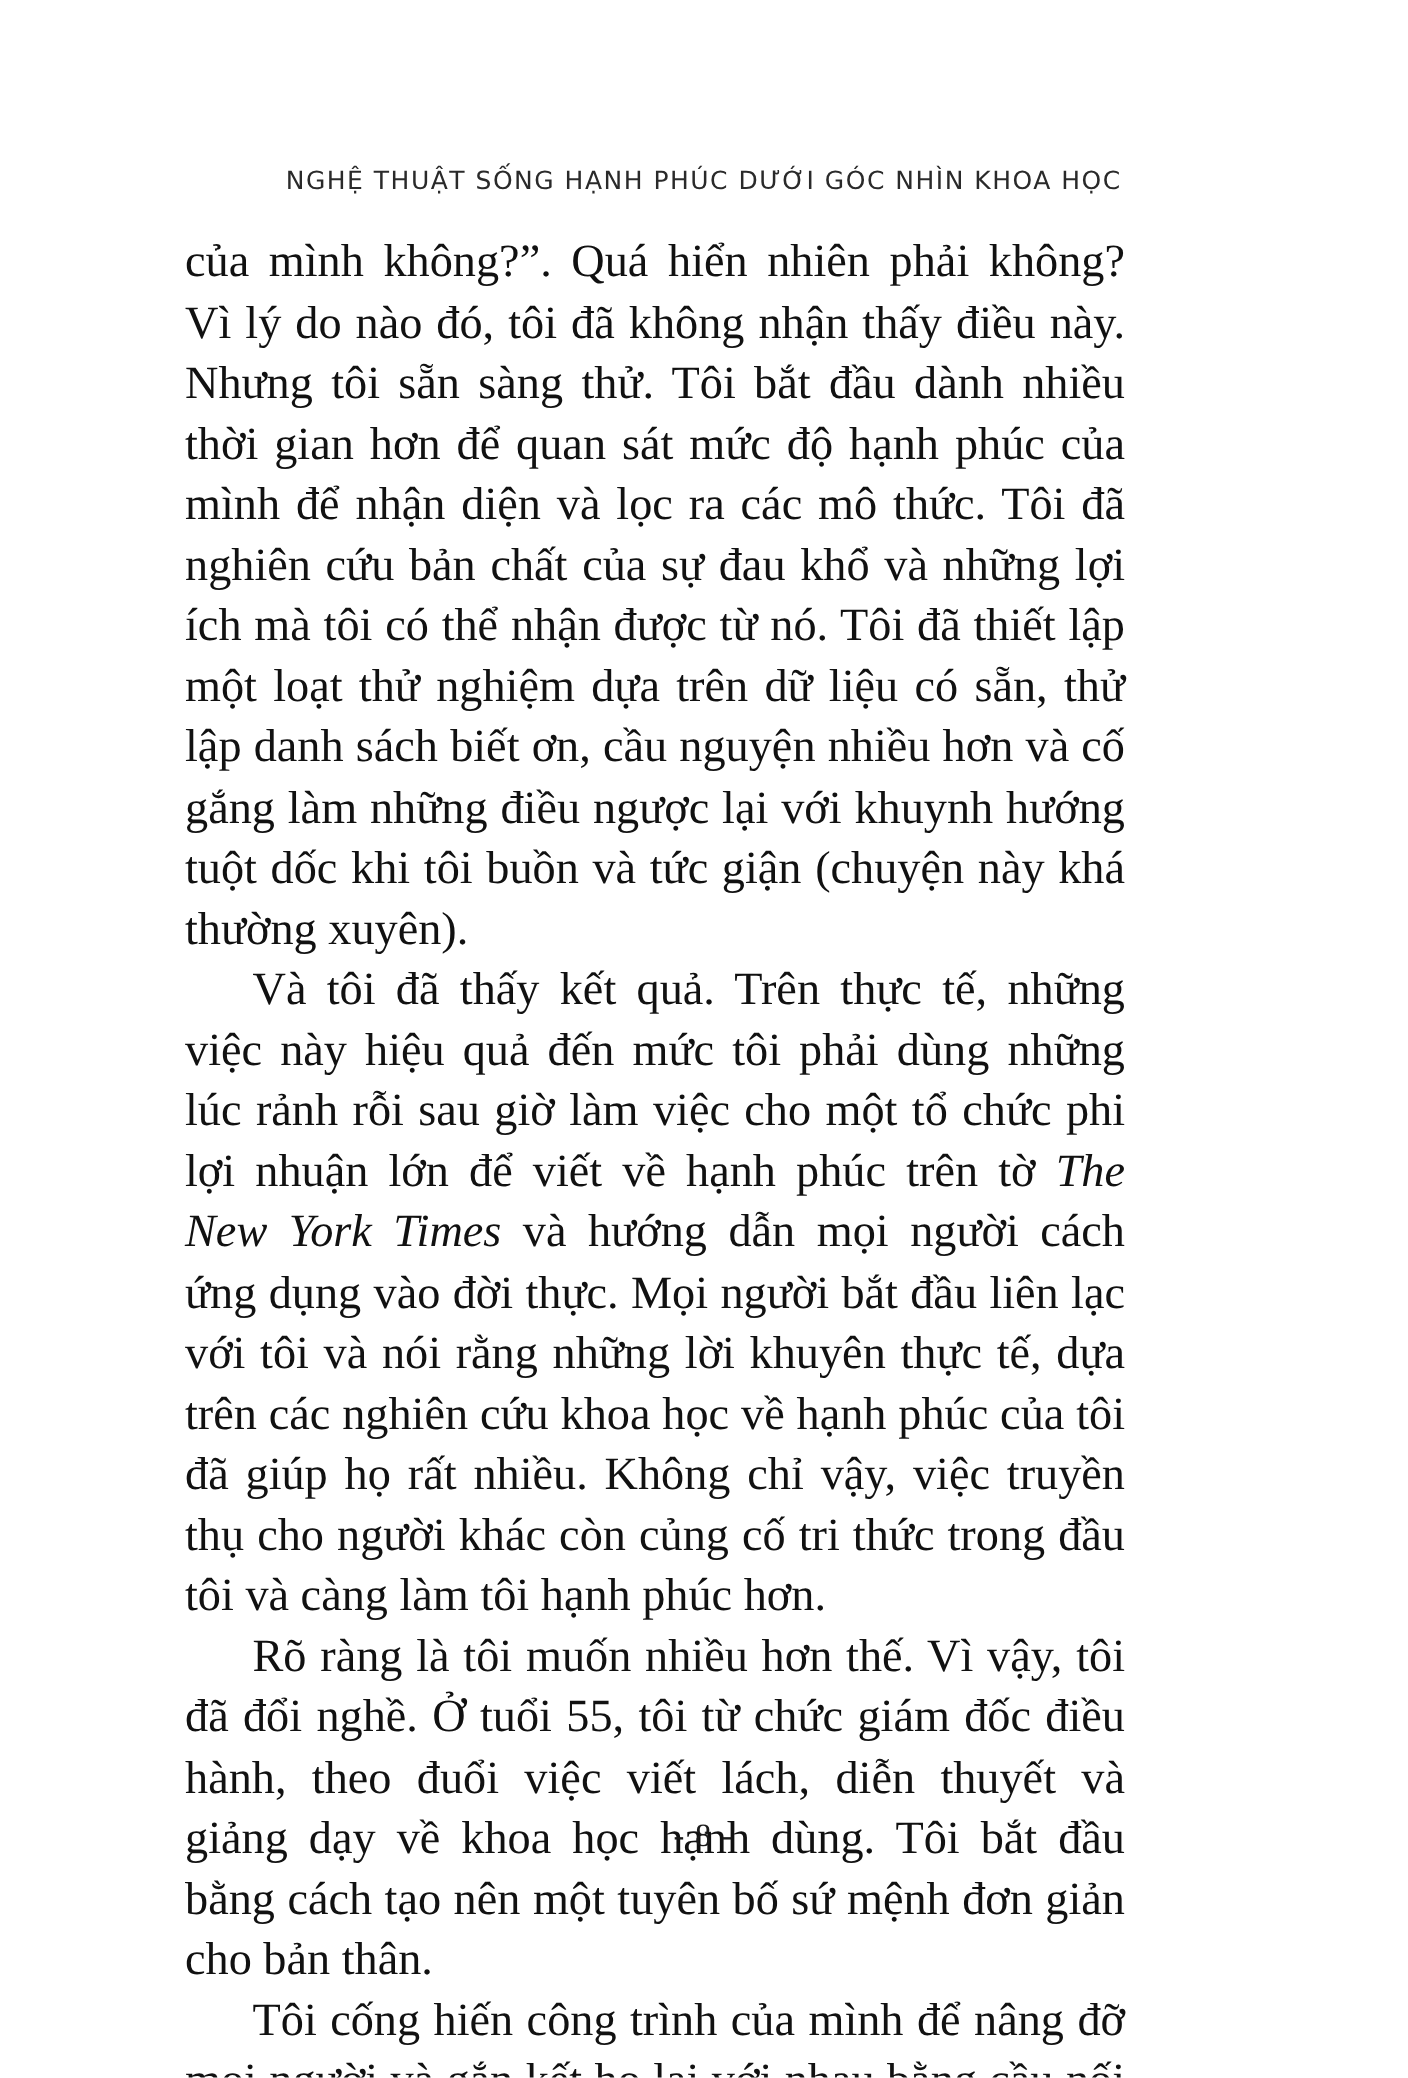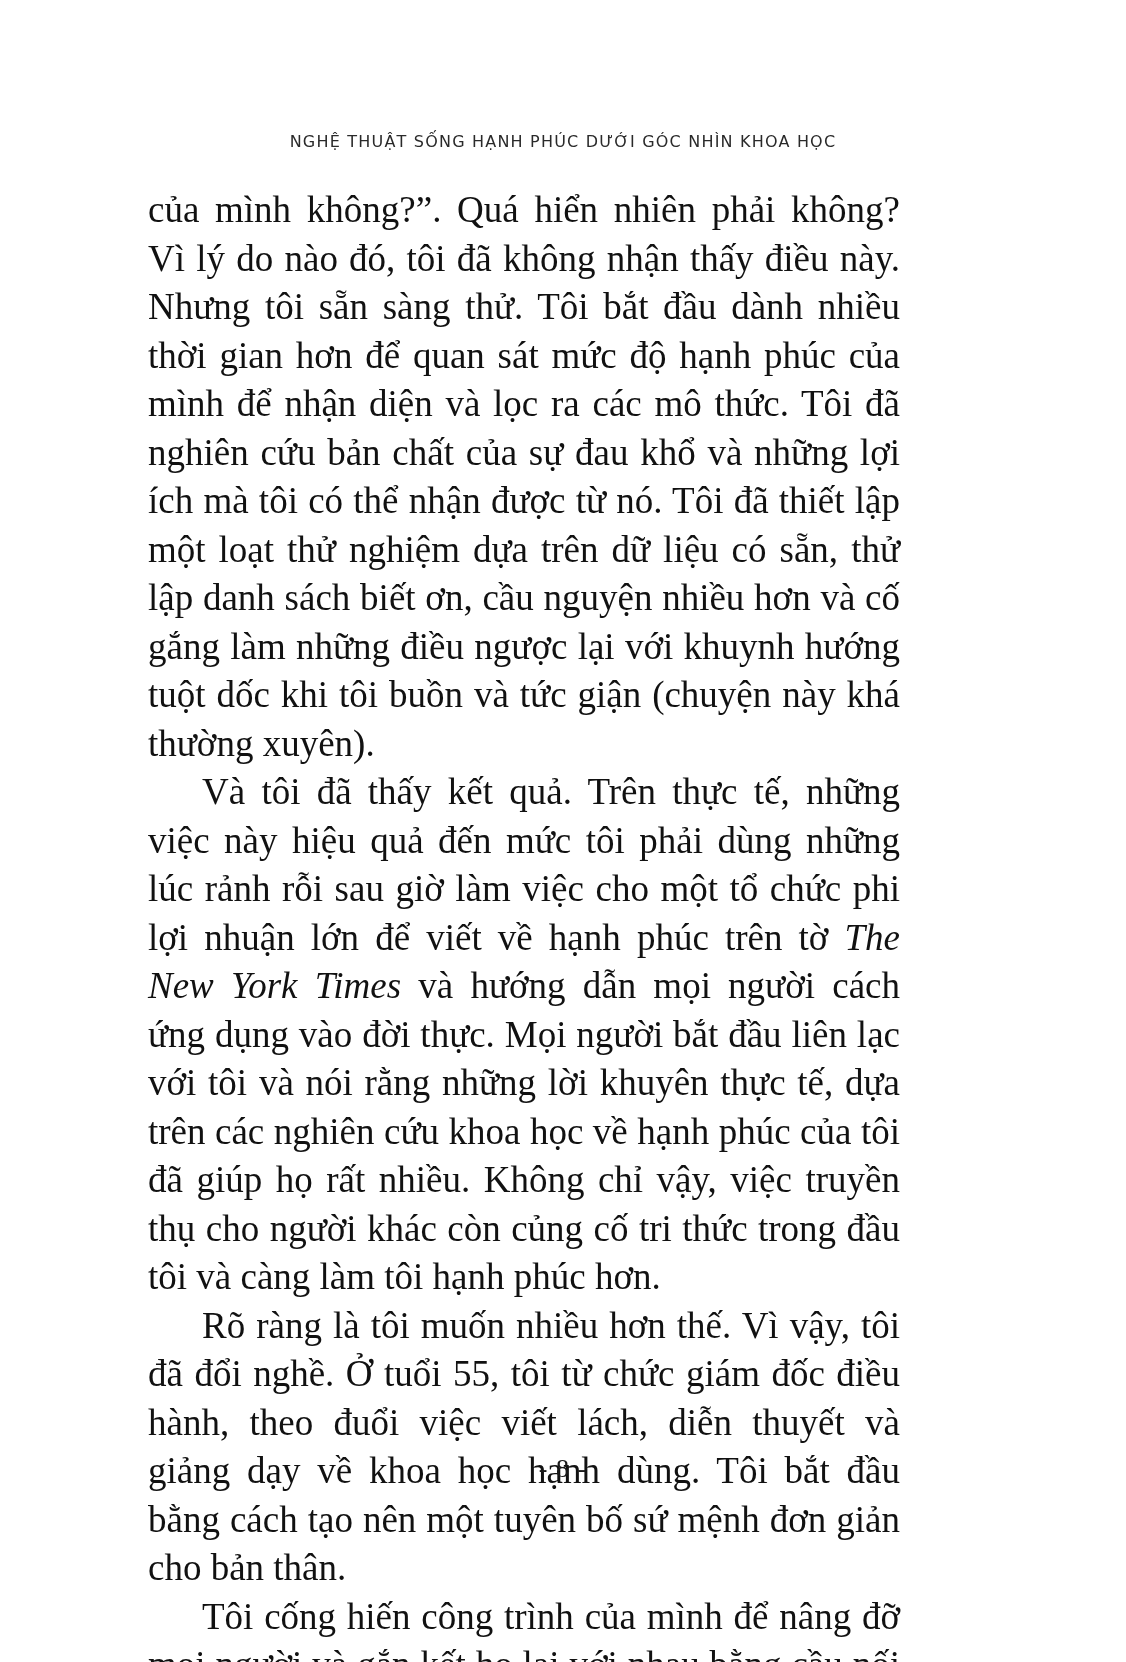--- a/index.html
+++ b/index.html
@@ -22,21 +22,21 @@
     padding: 0;
     position: relative;
   }
   .running-head {
     position: absolute;
     top: 132px;
     left: 0;
     width: 1126px;
     text-align: center;
     font-family: "DejaVu Sans", sans-serif;
-    font-size: 16px;
+    font-size: 20px;
     letter-spacing: 1.2px;
     color: #2a2a2a;
     text-transform: uppercase;
     font-weight: 400;
   }
   .body-block {
     position: absolute;
     top: 186px;
     left: 148px;
     width: 752px;

